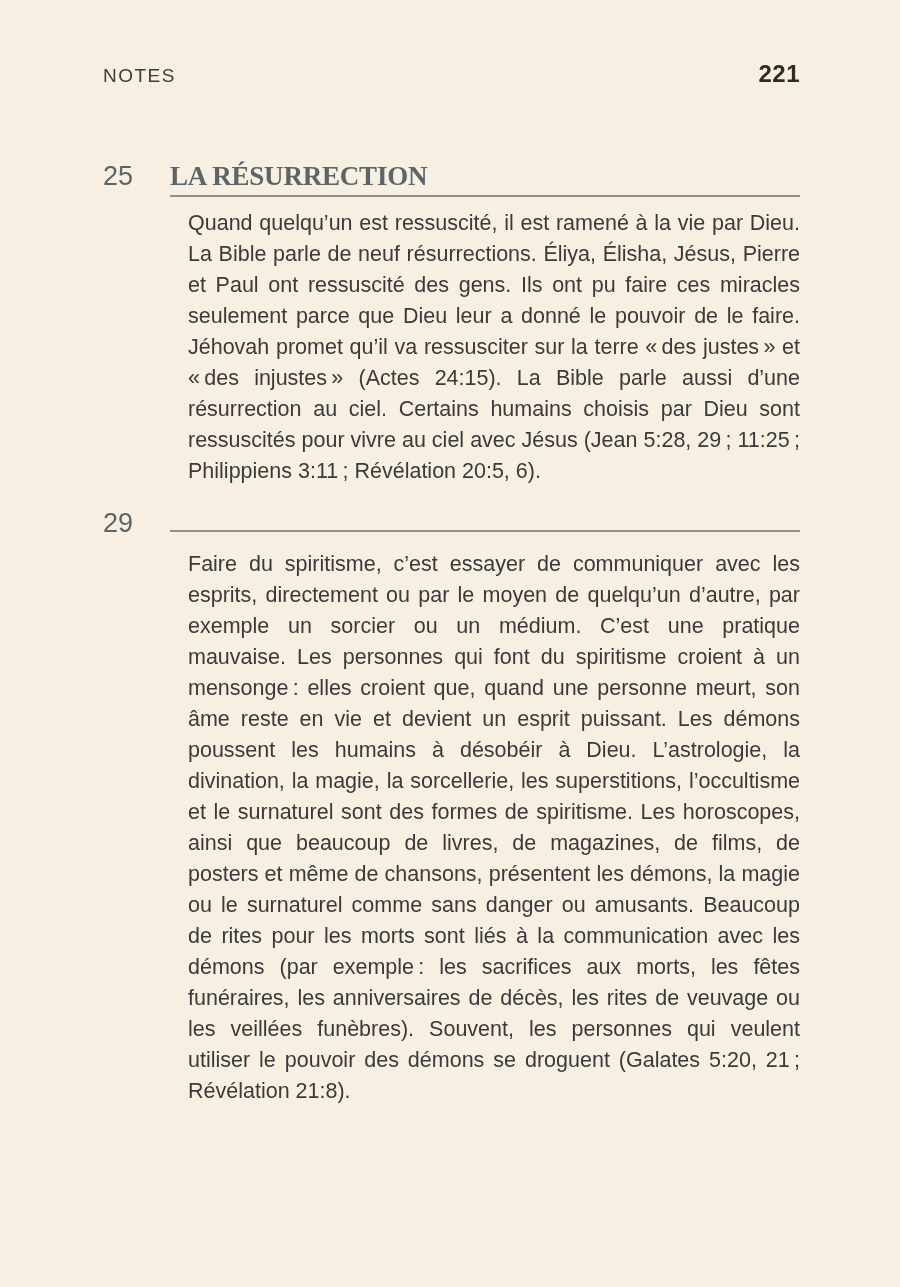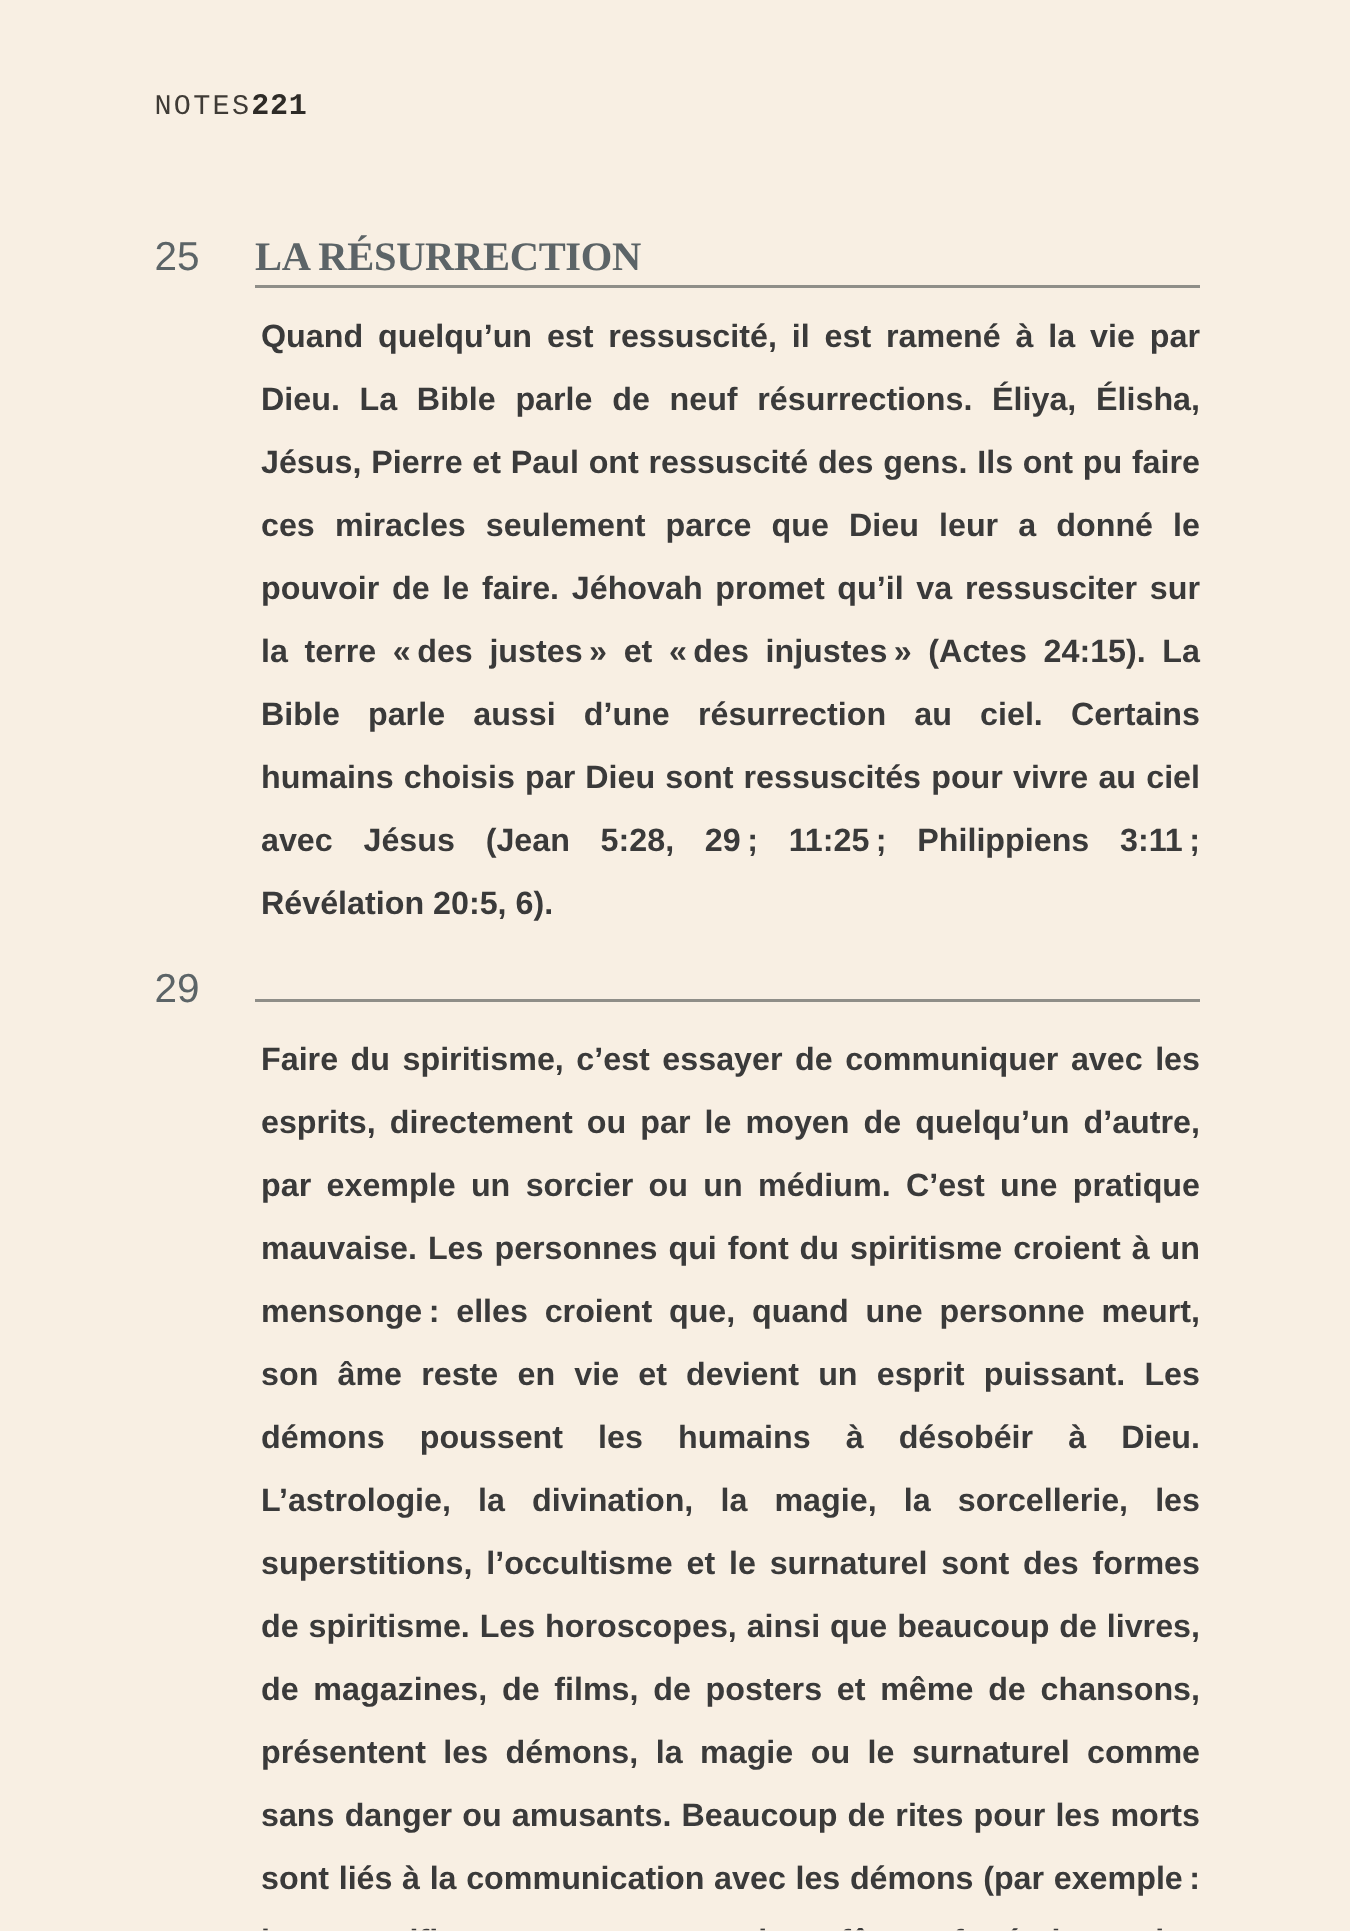--- a/index.html
+++ b/index.html
@@ -11,31 +11,31 @@
     position: relative;
     width: 900px;
     height: 1287px;
     background: #f8efe3;
     font-family: "Liberation Sans", sans-serif;
     overflow: hidden;
     box-sizing: border-box;
   }
   .page-header {
     display: flex;
+    justify-content: space-between;
     align-items: baseline;
     padding: 60px 100px 0 103px;
-    font-family: Liberation Mono, monospace;
   }
   .running-head {
     font-size: 19px;
     letter-spacing: 1.5px;
     color: #3f3b36;
   }
   .page-number {
-    font-size: 20px;
+    font-size: 24px;
     font-weight: bold;
     color: #2e2b27;
     letter-spacing: 0.5px;
   }
   .note-section {
     margin: 0 100px 0 103px;
   }
   .note-section.first {
     margin-top: 74px;
   }
@@ -68,26 +68,25 @@
   }
   .heading-rule {
     height: 0;
     border-bottom: 2px solid #8f8e88;
     margin-top: 5px;
   }
   .section-content {
     margin-left: 67px;
   }
   .body-text {
-    margin: 11px 0 0 4px;
+    margin: 11px 0 0 18px;
     font-size: 21.5px;
-    line-height: 42px;
+    line-height: 31px;
     text-align: justify;
     color: #3a3a3a;
-    font-weight: bold;
   }
   .reference-line {
     margin: 13px 0 0 0;
     font-size: 21px;
     line-height: 25px;
     color: #322f2b;
     white-space: nowrap;
   }
   .ref-bullet {
     font-family: "DejaVu Sans", sans-serif;

